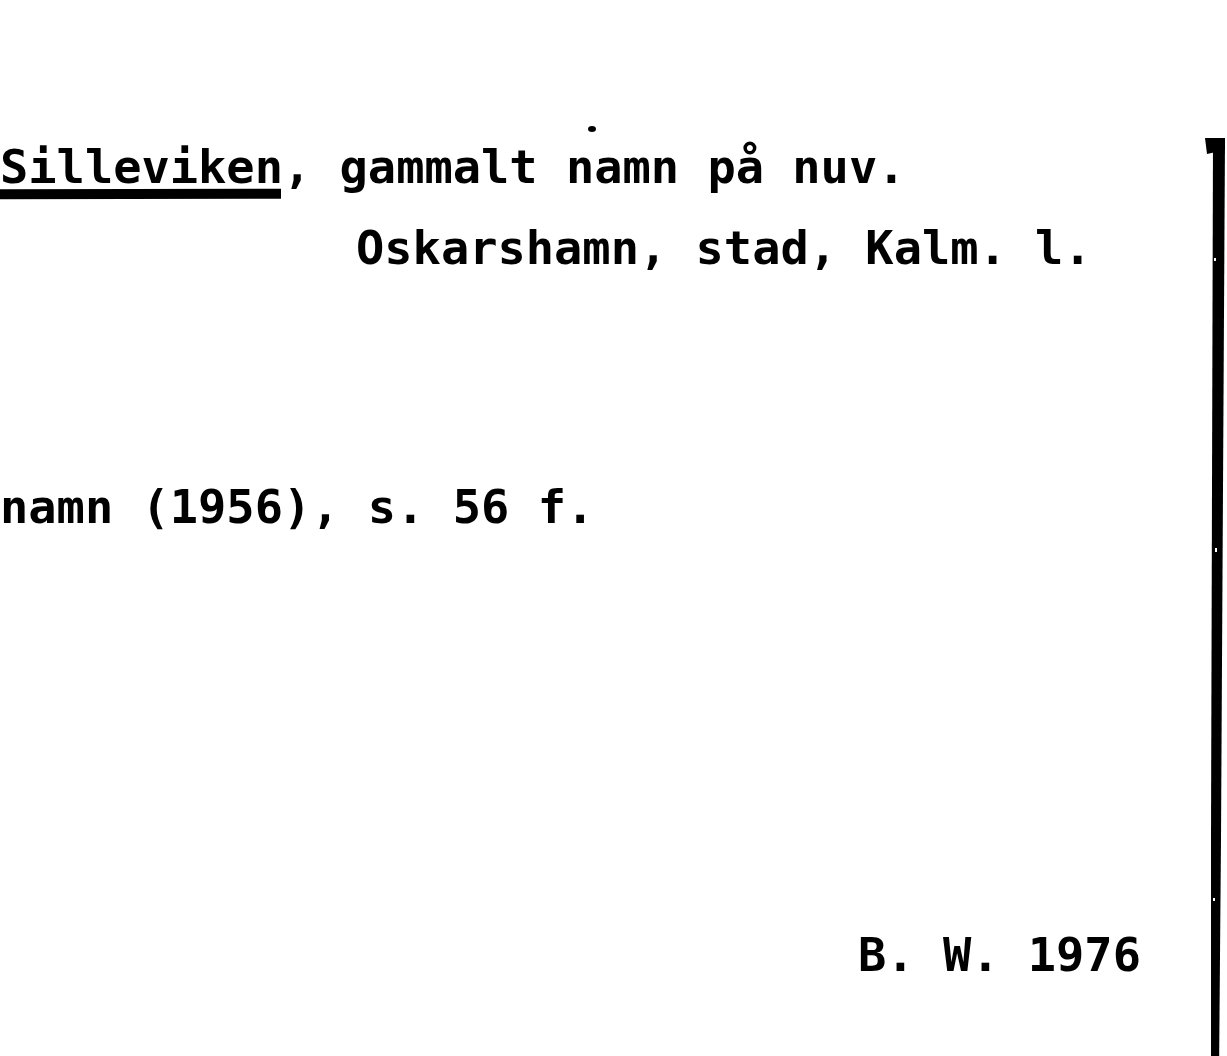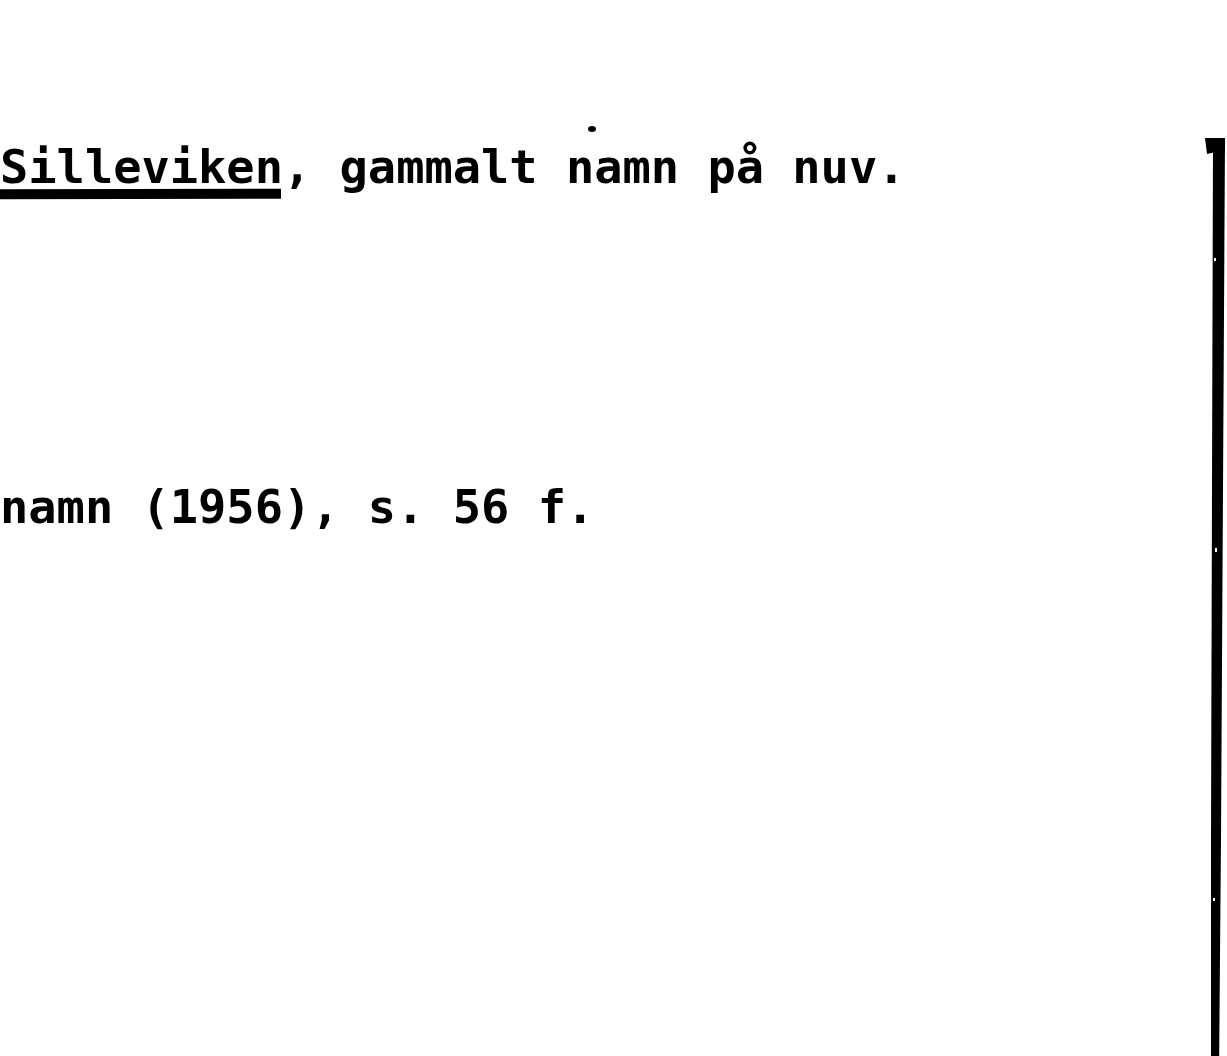--- a/index.html
+++ b/index.html
@@ -63,24 +63,26 @@
     height: 1056px;
   }
 </style>
 </head>
 <body>
 
 <div id="card">
 
   <div class="line" style="left:0px; top:99px"><span class="headword">Silleviken</span><span>, gammalt namn på nuv.</span></div>
 
+  <div class="line" style="left:356px; top:180px">Oskarshamn, stad, Kalm. l.</div>
 
 
   <div class="line" style="left:0px; top:439px">namn (1956), s. 56 f.</div>
 
+  <div class="line" style="left:858px; top:887px">B. W. 1976</div>
 
   <div class="speckle"></div>
 
   <div class="edge-artifact">
     <svg viewBox="0 0 25 1056" xmlns="http://www.w3.org/2000/svg" preserveAspectRatio="none">
       <polygon points="11,0 23,0 19,700 16,1056 9,1056 9,700" fill="#000000"></polygon>
       <polygon points="3,0 23,0 23,12 5,16" fill="#000000"></polygon>
       <rect x="12" y="120" width="2" height="3" fill="#ffffff"></rect>
       <rect x="13" y="410" width="2" height="4" fill="#ffffff"></rect>
       <rect x="11" y="760" width="2" height="3" fill="#ffffff"></rect>

